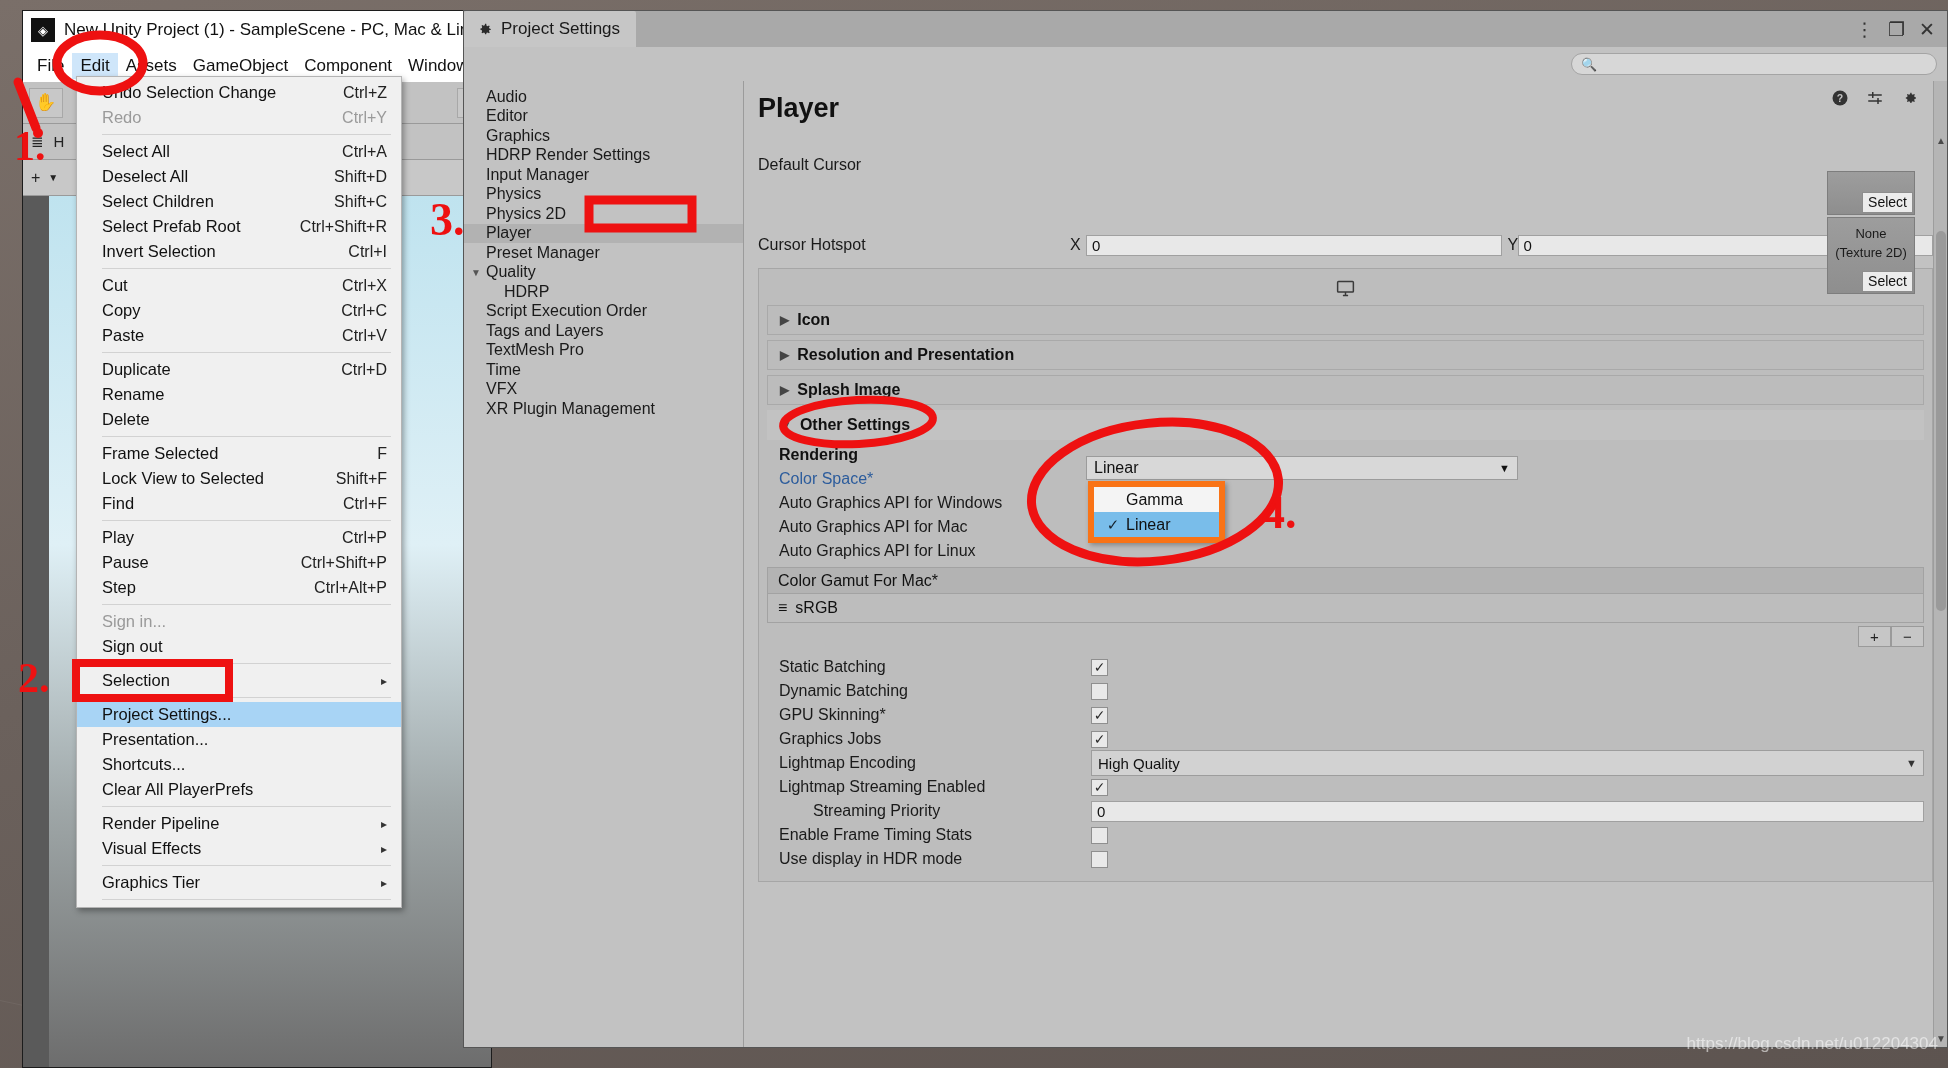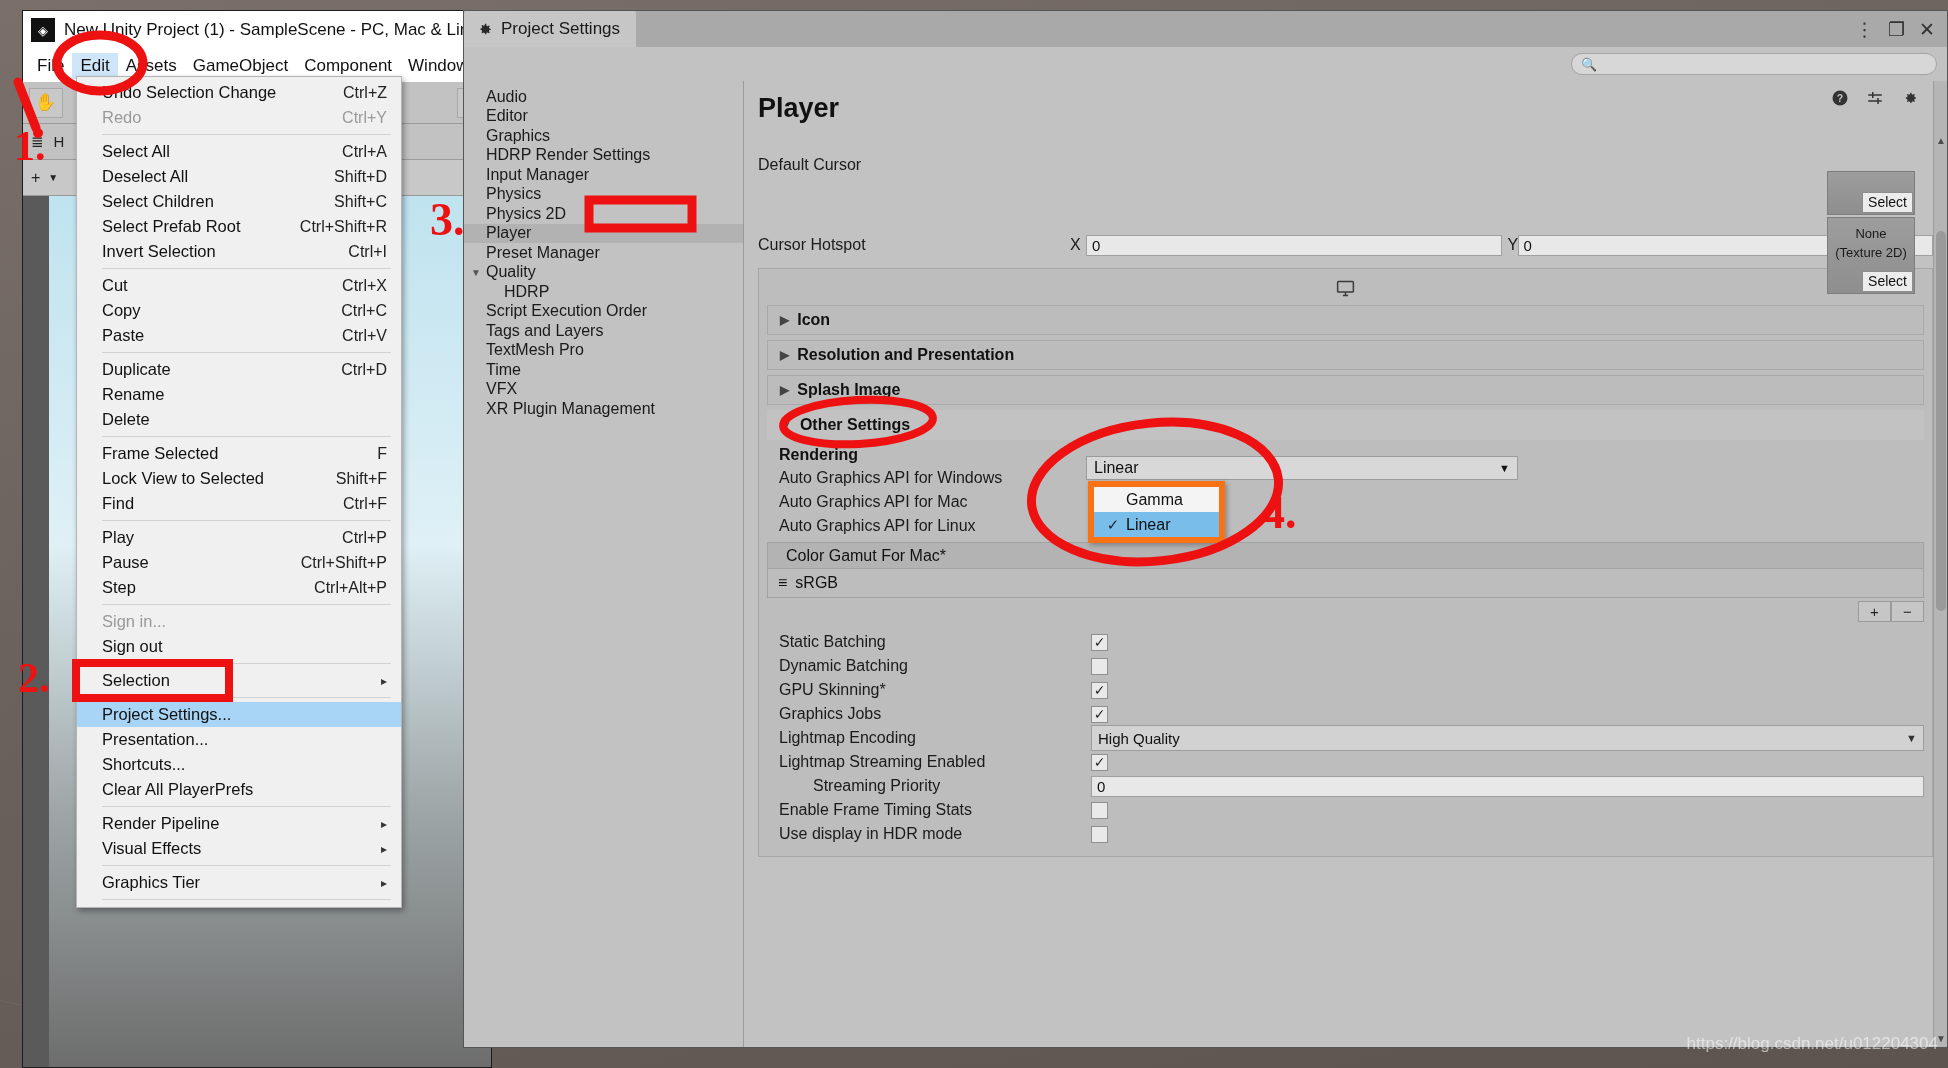--- a/index.html
+++ b/index.html
@@ -353,21 +353,21 @@
     border: 1px solid #8f8f8f;
     display: flex; align-items: center; justify-content: center;
     font-size: 14px; color: #2a2a2a; line-height: 1;
   }
 
   .gamut-header {
     background: #b3b3b3;
     border: 1px solid #a2a2a2;
     height: 27px;
     display: flex; align-items: center;
-    padding-left: 18px;
+    padding-left: 10px;
     font-size: 16px; color: #111;
   }
   .gamut-row {
     background: #bdbdbd;
     border: 1px solid #a2a2a2;
     border-top: none;
     height: 29px;
     display: flex; align-items: center;
     padding-left: 10px;
     font-size: 16px; color: #111;
@@ -827,20 +827,23 @@
             <span class="tri">▶</span>
             <span>Splash Image</span>
           </div>
           <div class="foldout" style="background:#c2c2c2; border-color:#c2c2c2; margin-bottom:0;">
             <span class="tri">▼</span>
             <span>Other Settings</span>
           </div>
 
           <div class="subhead">Rendering</div>
 
+          <div class="row" style="height:25px; padding-left:12px;">
+            <span class="lbl blue">Color Space*</span>
+          </div>
           <div class="row" style="height:24px; padding-left:12px;">
             <span class="lbl">Auto Graphics API  for Windows</span>
           </div>
           <div class="row" style="height:24px; padding-left:12px;">
             <span class="lbl">Auto Graphics API  for Mac</span>
           </div>
           <div class="row" style="height:24px; padding-left:12px;">
             <span class="lbl">Auto Graphics API  for Linux</span>
           </div>
 

